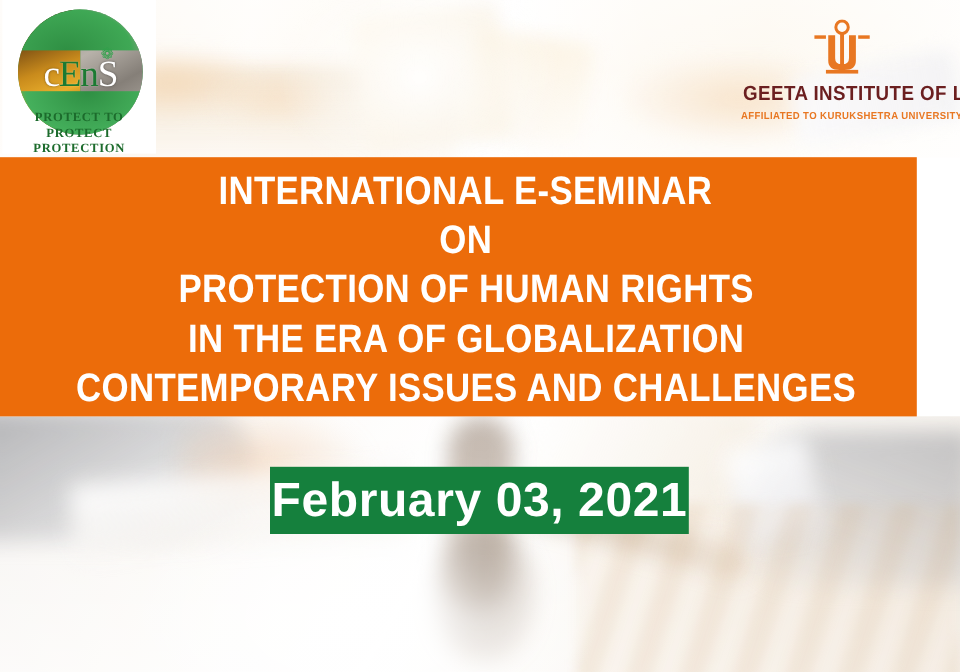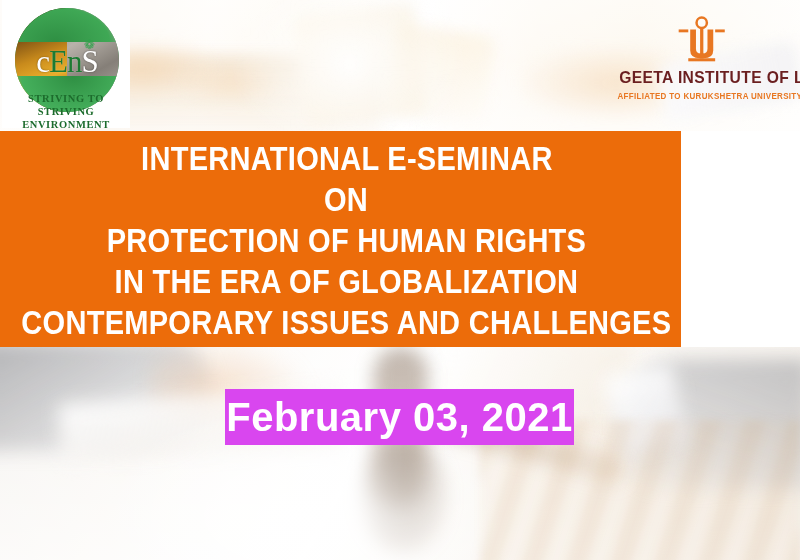--- a/index.html
+++ b/index.html
@@ -197,21 +197,21 @@
     letter-spacing: 0.35px;
     color: #e87722;
     white-space: nowrap;
     transform: scaleX(0.94);
   }
 
   
   .title-banner {
     position: absolute;
     left: 0; top: 131px;
-    width: 681px; height: 216px;
+    width: 764px; height: 216px;
     background: #ec6c0a;
     z-index: 5;
     display: flex;
     flex-direction: column;
     align-items: center;
     justify-content: center;
     padding-top: 2px;
     box-sizing: border-box;
     padding-left: 12px;
   }
@@ -306,21 +306,21 @@
   .bp-highlight {
     position: absolute; left: 90px; bottom: -70px; width: 420px; height: 230px;
     background: radial-gradient(ellipse at center, rgba(255,255,255,0.95), rgba(255,255,255,0) 68%);
   }
 
   
   .date-badge {
     position: absolute;
     left: 225px; top: 389px;
     width: 349px; height: 56px;
-    background: #d946ef;
+    background: #15803d;
     z-index: 7;
     display: flex;
     align-items: center;
     justify-content: center;
   }
   .date-text {
     color: #ffffff;
     font-family: "Liberation Sans", sans-serif;
     font-weight: bold;
     font-size: 40px;
@@ -349,22 +349,22 @@
   <div class="cens-logo">
     <div class="cens-globe">
       <div class="cens-left"></div>
       <div class="cens-right"></div>
       <div class="cens-green-top"></div>
       <div class="cens-green-bottom"></div>
       <div class="cens-sprout">❁</div>
       <div class="cens-text"><span>c</span><span class="en">En</span><span>S</span></div>
     </div>
     <div class="cens-tagline">
-      <div>STRIVING TO STRIVING</div>
-      <div>ENVIRONMENT</div>
+      <div>PROTECT TO PROTECT</div>
+      <div>PROTECTION</div>
     </div>
   </div>
 
   <div class="gil-logo">
     <svg class="gil-mark" viewBox="0 0 64 50" aria-hidden="true">
       <circle cx="32" cy="7" r="5.4" fill="none" stroke="#e87722" stroke-width="2.6"></circle>
       <path d="M32 12 L32 44" stroke="#e87722" stroke-width="3.4" fill="none"></path>
       <path d="M12 14 h8 v22 q0 8 10 8 h4 v-5 h-3 q-5 0 -5 -5 v-20 h-14 z" fill="#e87722"></path>
       <path d="M52 14 h-8 v22 q0 8 -10 8 h-4 v-5 h3 q5 0 5 -5 v-20 h14 z" fill="#e87722"></path>
       <rect x="8" y="14" width="10" height="3" fill="#e87722"></rect>

